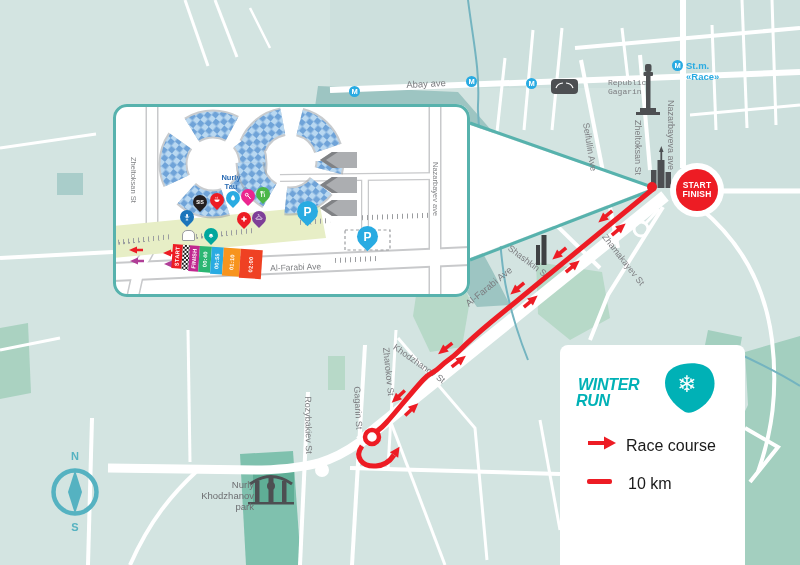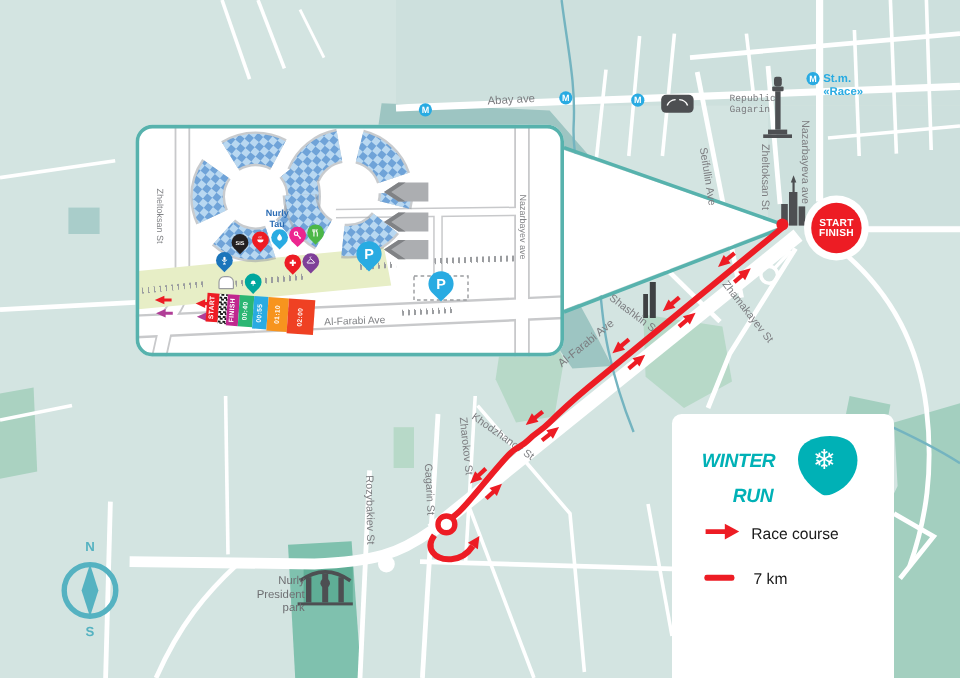--- a/index.html
+++ b/index.html
@@ -28,23 +28,23 @@
   #tent{position:absolute;left:69px;top:126px;width:13px;height:11px;background:#fff;border:1.5px solid #9a9c9f;
         border-radius:5px 5px 1px 1px;box-sizing:border-box;}
   
   #badge{position:absolute;left:670px;top:163px;width:54px;height:54px;background:#fff;border-radius:50%;
          display:flex;align-items:center;justify-content:center;}
   #badge-inner{width:42px;height:42px;background:#ed1c24;border-radius:50%;color:#fff;display:flex;
          flex-direction:column;align-items:center;justify-content:center;font-weight:bold;font-size:8.5px;
          line-height:9.5px;letter-spacing:.2px;}
   
   #legend{position:absolute;left:560px;top:345px;width:185px;height:220px;background:#fff;border-radius:8px 8px 0 0;}
-  .logo-line{position:absolute;width:75px;text-align:center;font-size:16px;font-weight:bold;font-style:italic;
+  .logo-line{position:absolute;width:75px;text-align:left;font-size:16px;font-weight:bold;font-style:italic;
          color:#00b1b6;letter-spacing:-.3px;}
-  .leg-label{position:absolute;font-size:13px;color:#1a1a1a;}
+  .leg-label{position:absolute;font-size:16px;color:#1a1a1a;}
   #snow{position:absolute;left:112px;top:26px;width:30px;text-align:center;font-size:23px;color:#fff;
         font-family:"DejaVu Sans",sans-serif;}
   
   .ns{position:absolute;width:16px;text-align:center;font-size:11px;font-weight:bold;color:#55b2c1;}
   
   #republic{position:absolute;left:608px;top:78px;width:38px;font-size:8px;line-height:9px;color:#7c7d80;font-family:Liberation Mono, monospace;}
   #fpp{position:absolute;left:200px;top:479px;width:54px;text-align:right;font-size:9.5px;line-height:11px;color:#6d6e71;}
   #stm-abay{position:absolute;left:686px;top:60px;font-size:9.5px;font-weight:bold;color:#29abe2;}
   #nurly{position:absolute;left:103px;top:70px;width:30px;text-align:center;font-size:7.5px;line-height:8.5px;
          font-weight:bold;color:#2b6cb4;}
@@ -168,21 +168,21 @@
     <div class="lbl" style="left:591px;top:122px;transform:rotate(81deg);">Seifullin Ave</div>
     <div class="lbl" style="left:512px;top:243px;transform:rotate(37deg);">Shashkin St</div>
     <div class="lbl" style="left:608px;top:232px;transform:rotate(52deg);">Zhamakayev St</div>
     <div class="lbl" style="left:463px;top:300px;transform:rotate(-39deg);font-size:9.5px;">Al-Farabi Ave</div>
     <div class="lbl" style="left:397px;top:342px;transform:rotate(35deg);">Khodzhanov St</div>
     <div class="lbl" style="left:391px;top:347px;transform:rotate(84deg);">Zharokov St</div>
     <div class="lbl" style="left:362px;top:386px;transform:rotate(87deg);">Gagarin St</div>
     <div class="lbl" style="left:313px;top:396px;transform:rotate(89deg);">Rozybakiev St</div>
     <div id="fpp">
       <div>Nurly</div>
-      <div>President</div>
+      <div>Khodzhanov</div>
       <div>park</div>
     </div>
     <div class="metro" style="left:349px;top:86px;">M</div>
     <div class="metro" style="left:466px;top:76px;">M</div>
     <div class="metro" style="left:526px;top:78px;">M</div>
     <div class="metro" style="left:672px;top:60px;">M</div>
   </div>
 
   <svg class="layer" width="800" height="565">
     <defs>
@@ -389,32 +389,32 @@
       <div>Tau</div>
     </div>
     <div class="lbl vlbl" style="left:25px;top:53px;font-size:7.5px;color:#808285;">Zheltoksan St</div>
     <div class="lbl vlbl" style="left:327px;top:58px;font-size:7.5px;color:#808285;">Nazarbayev ave</div>
     <div class="lbl" style="left:157px;top:159px;font-size:8.5px;color:#808285;transform:rotate(-2deg);">Al-Farabi Ave</div>
   </div>
   <div id="inset-border"></div>
 
   <div id="legend">
     <div class="logo-line" style="left:18px;top:31px;">WINTER</div>
-    <div class="logo-line" style="left:30px;top:47px;margin-top:13px;">RUN</div>
+    <div class="logo-line" style="left:16px;top:47px;">RUN</div>
     <svg style="position:absolute;left:95px;top:12px;" width="62" height="62">
       <path d="M30,55 C14,45 6,30 12,17 C18,5 48,2 56,14 C63,25 60,42 44,52 C39,55 34,57 30,55 Z" fill="#00b1b6"></path>
     </svg>
     <div id="snow">❄</div>
     <svg style="position:absolute;left:26px;top:90px;" width="32" height="16">
       <line x1="2" y1="8" x2="20" y2="8" stroke="#ed1c24" stroke-width="4"></line>
       <polygon points="18,1.5 30,8 18,14.5" fill="#ed1c24"></polygon>
     </svg>
     <div class="leg-label" style="left:66px;top:92px;">Race course</div>
     <div style="position:absolute;left:27px;top:134px;width:25px;height:4.5px;background:#ed1c24;border-radius:2px;"></div>
-    <div class="leg-label" style="left:68px;top:130px;">7 km</div>
+    <div class="leg-label" style="left:68px;top:130px;">10 km</div>
   </div>
 
   <div class="ns" style="left:67px;top:450px;">N</div>
   <svg style="position:absolute;left:48px;top:465px;" width="54" height="54">
     <circle cx="27" cy="27" r="21.5" fill="none" stroke="#55b2c1" stroke-width="4.5"></circle>
     <polygon points="27,5 34,27 27,49 20,27" fill="#55b2c1"></polygon>
   </svg>
   <div class="ns" style="left:67px;top:521px;">S</div>
 
 </div>

